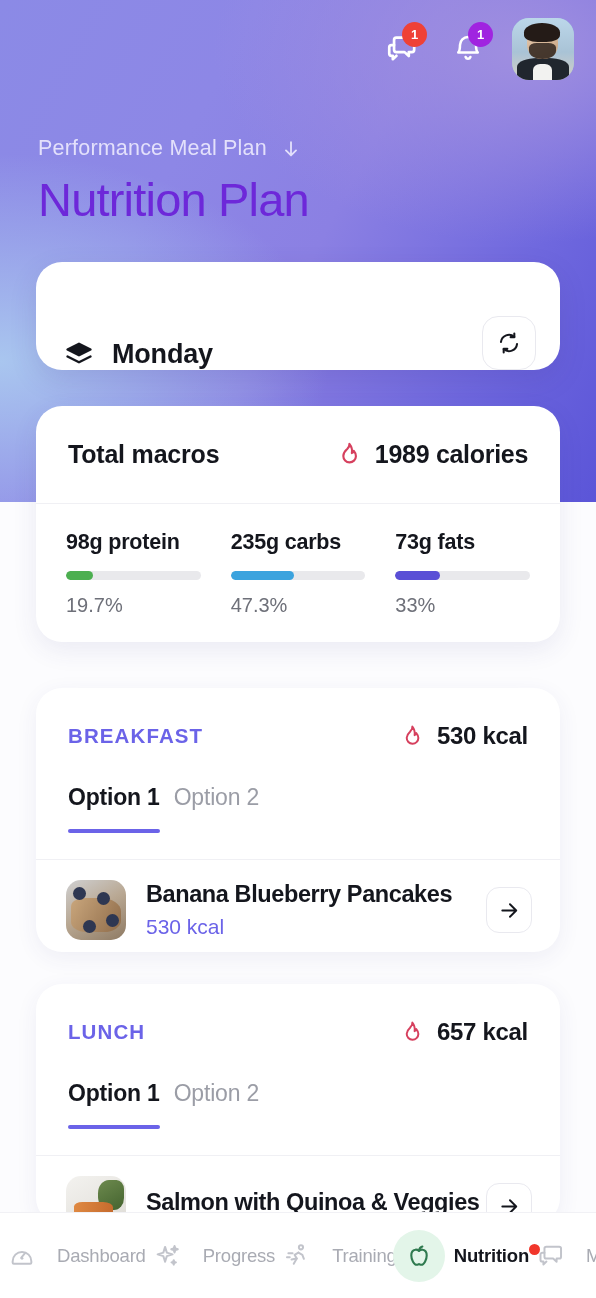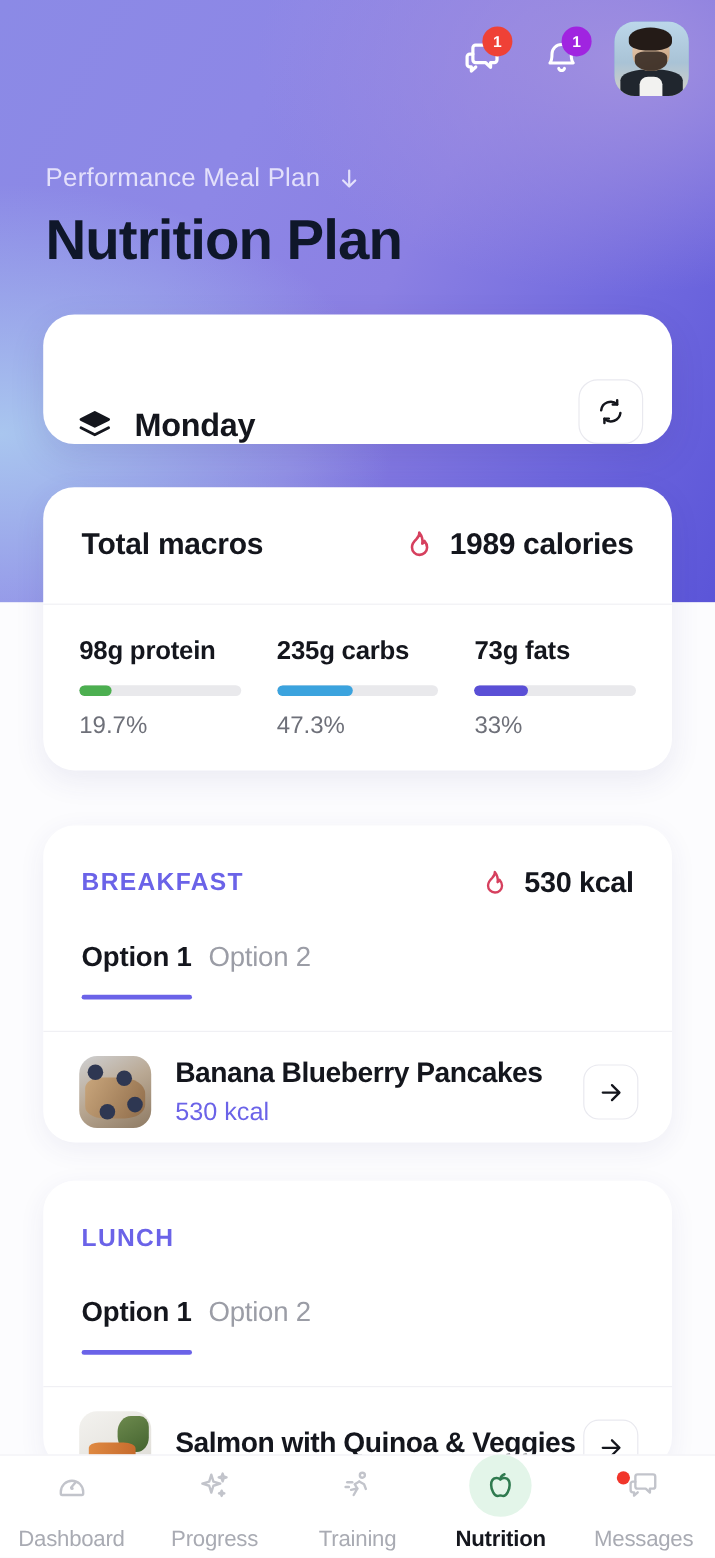--- a/index.html
+++ b/index.html
@@ -72,21 +72,21 @@
   }
 
   
   .subtitle {
     position:absolute; top:136px; left:38px;
     display:flex; align-items:center; gap:13px;
     color:#e3e0fb; font-size:21.5px; letter-spacing:.2px; z-index:20;
   }
   .title {
     position:absolute; top:172px; left:38px; z-index:20;
-    color:#0f172a; font-size:47px; font-weight:700; letter-spacing:-.8px;
+    color:#6d28d9; font-size:47px; font-weight:400; letter-spacing:-.8px;
   }
 
   
   .card {
     position:absolute; left:36px; width:524px;
     background:#ffffff; border-radius:26px;
   }
 
   .day-card {
     top:262px; height:108px;
@@ -198,21 +198,21 @@
     display:flex; align-items:center; justify-content:center; flex:none;
   }
 
   
   .bottom-nav {
     position:absolute; left:0; bottom:0; width:596px; height:86px;
     background:#ffffff; border-top:1px solid #f1f1f5;
     display:flex; align-items:center; z-index:60;
   }
   .nav-item {
-    flex:1; display:flex; flex-direction:column;
+    flex:1; display:flex; flex-direction:row;
     align-items:center; justify-content:center; gap:13px; position:relative;
   }
   .nav-ico { width:44px; height:40px; display:flex; align-items:center; justify-content:center;
     position:relative; }
   .nav-ico .halo {
     position:absolute; width:52px; height:52px; border-radius:50%;
     background:#e3f5e9; z-index:0;
   }
   .nav-ico svg { position:relative; z-index:1; }
   .nav-label { font-size:18.5px; color:#a9abb3; letter-spacing:-.2px; }
@@ -349,20 +349,26 @@
       <svg width="23" height="23" viewBox="0 0 24 24" fill="none" stroke="#14161d" stroke-width="2" stroke-linecap="round" stroke-linejoin="round">
         <path d="M4.5 12h14M12.5 5.5 19 12l-6.5 6.5"></path>
       </svg>
     </div>
   </div>
 </div>
 
 <div class="card meal-card meal-2">
   <div class="meal-head">
     <span class="meal-kind">LUNCH</span>
+    <div class="cal-wrap">
+      <svg width="25" height="25" viewBox="0 0 24 24" fill="none" stroke="#d6405e" stroke-width="1.9" stroke-linecap="round" stroke-linejoin="round">
+        <path d="M12.8 2.5c.4 2.4-.9 3.6-2.2 4.9C9 8.9 7.4 10.4 7.4 13.3a5.6 5.6 0 0 0 11.2.2c0-2.2-1-3.7-2-4.8-.2 1-.8 1.7-1.6 2 .5-2.9-.7-6.3-2.2-8.2Z"></path>
+      </svg>
+      <span class="meal-kcal">657 kcal</span>
+    </div>
   </div>
   <div class="tabs">
     <div class="tab active">
       <span class="tab-label">Option 1</span>
     </div>
     <div class="tab inactive">
       <span class="tab-label">Option 2</span>
     </div>
   </div>
   <div class="meal-row">

